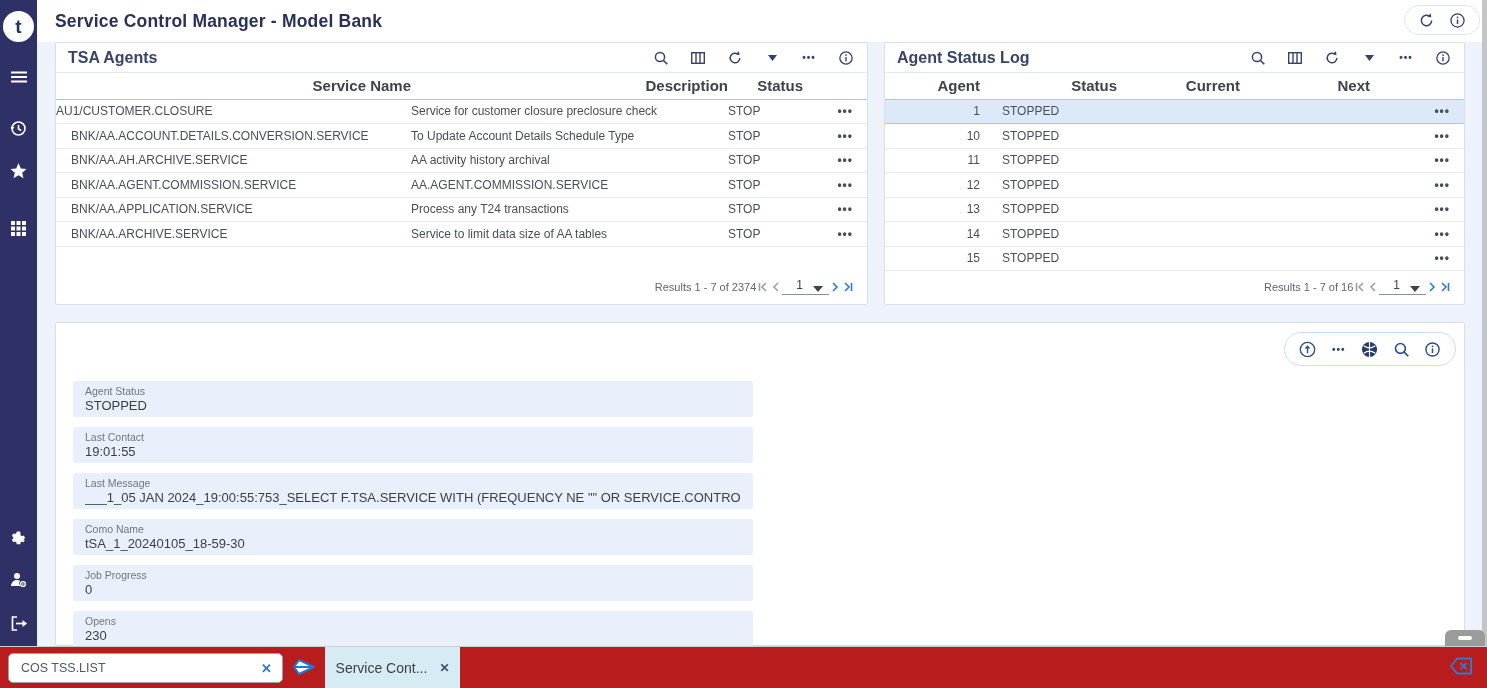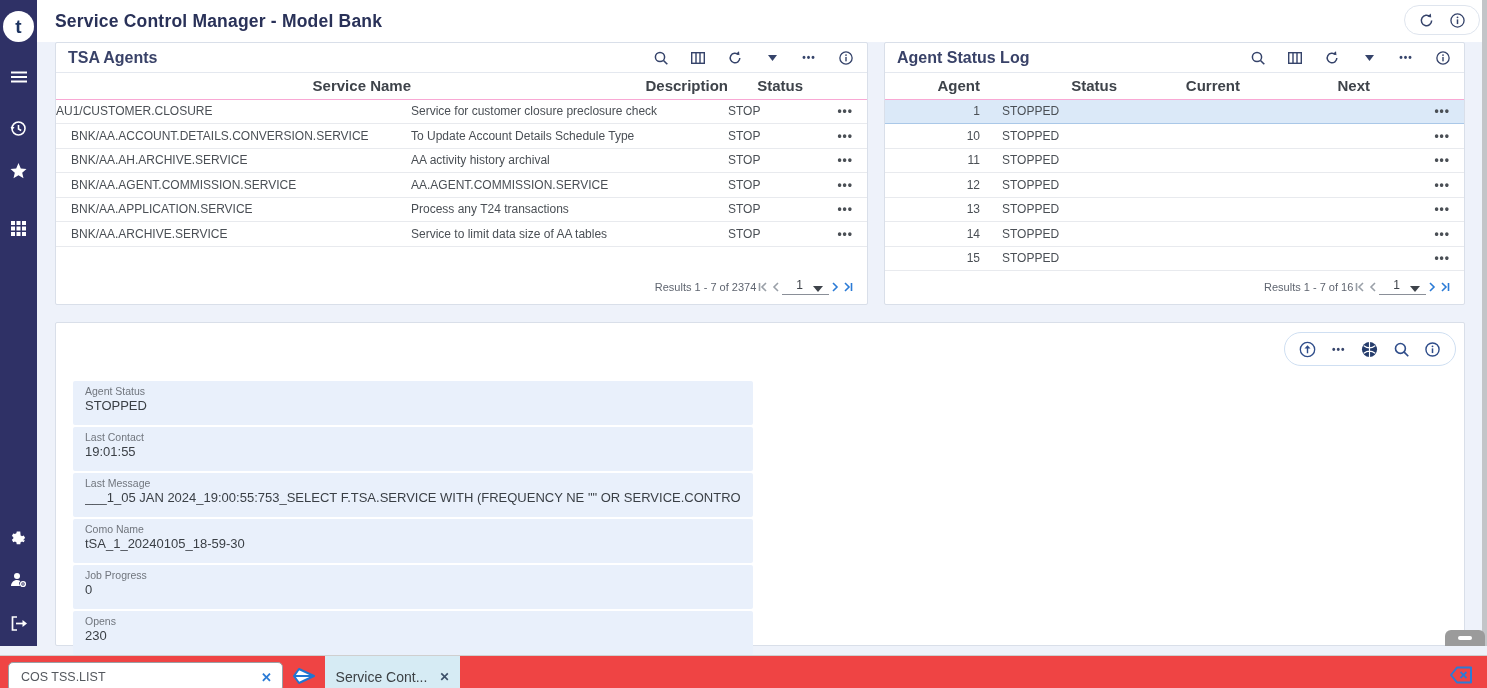--- a/index.html
+++ b/index.html
@@ -40,31 +40,31 @@
   .pg-btn { display:flex; align-items:center; cursor:pointer; }
   .pg-grey { color:#9aa0a8; }
   .pg-blue { color:#2b7bd6; }
   .page-select { display:flex; align-items:flex-end; gap:10px; border-bottom:1px solid #8a8f98; padding:0 6px 2px 14px; cursor:pointer; }
   .page-num { font-size:12px; color:#3e434a; }
 
   
   .detail-panel { left:55px; top:322px; width:1410px; height:324px; }
   .detail-title { position:absolute; left:17px; top:18px; font-size:14.5px; font-weight:600; color:#394268;margin-top:44px; }
   .detail-pill { right:8px; top:9px; width:172px; height:34px; border-color:#cfdff2; }
-  .field { position:absolute; left:17px; width:680px; height:44px; background:#e9f0fb; border-radius:2px; padding:4px 12px; overflow:hidden; }
+  .field { position:absolute; left:17px; width:680px; height:36px; background:#e9f0fb; border-radius:2px; padding:4px 12px; overflow:hidden; }
   .f-label { font-size:10.5px; color:#70757d; line-height:13px; }
   .f-value { font-size:13px; color:#3a3f45; line-height:16px; white-space:nowrap; overflow:hidden; }
 
   
   .vscroll { position:absolute; right:0; top:0; width:5px; height:646px; background:#c3c5c8; }
   .hthumb { position:absolute; left:1445px; top:630px; width:40px; height:16px; background:#9b9b9b; border-radius:6px 6px 0 0; cursor:pointer; }
   .hthumb::after { content:""; position:absolute; left:13px; top:6px; width:14px; height:4px; background:#fff; border-radius:2px; }
 
   
-  .bottombar { position:absolute; left:0; bottom:0; width:1487px; height:33px; background:#ef4444; border-top:1px solid #cfcfcf; z-index:6; }
+  .bottombar { position:absolute; left:0; bottom:0; width:1487px; height:42px; background:#b91c1c; border-top:1px solid #cfcfcf; z-index:6; }
   .cmd-box { position:absolute; left:8px; top:6px; width:275px; height:30px; border:1px solid #9aa0a6; border-radius:5px; background:#fff;
              display:flex; align-items:center; padding:0 10px 0 12px; }
   .cmd-input { flex:1; border:none; outline:none; font-size:12.5px; color:#54585e; font-family:"Liberation Sans",sans-serif; background:transparent; }
   .clear-x { color:#2b7bd6; font-size:13px; font-weight:bold; cursor:pointer; margin-left:6px; }
   .send-btn { position:absolute; left:293px; top:10px; cursor:pointer; }
   .cmd-tab { position:absolute; left:325px; top:0; width:135px; height:42px; background:#d6ebf4; display:flex; align-items:center; justify-content:center; gap:12px; cursor:pointer; }
   .tab-label { font-size:14px; color:#3c4145; }
   .tab-x { font-size:12px; color:#3c4f68; font-weight:bold; cursor:pointer; }
   .backspace-btn { position:absolute; right:14px; top:10px; cursor:pointer; }
 </style>

